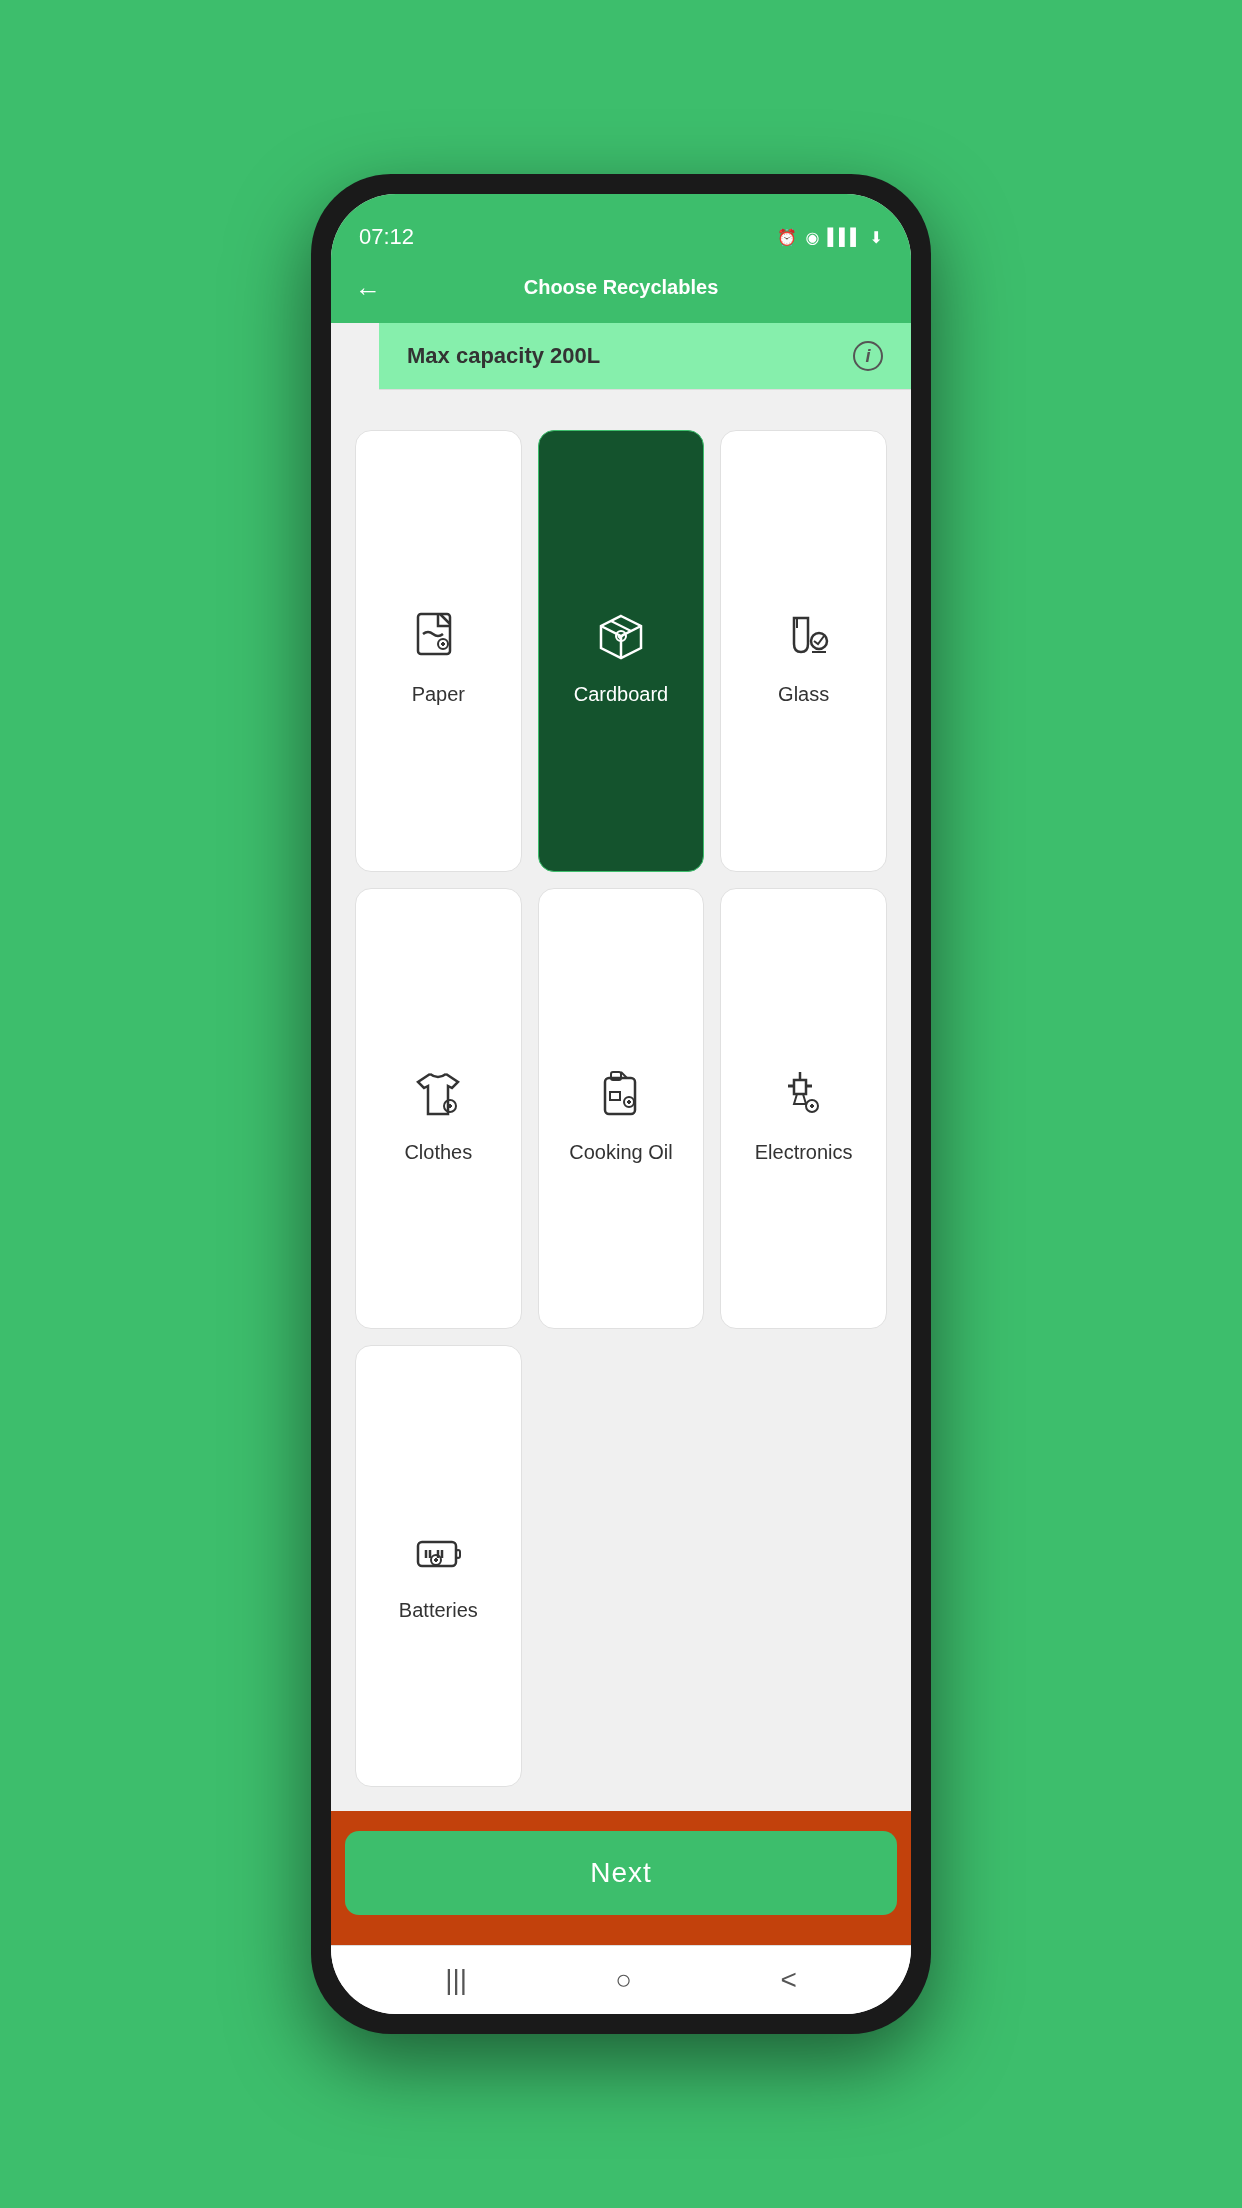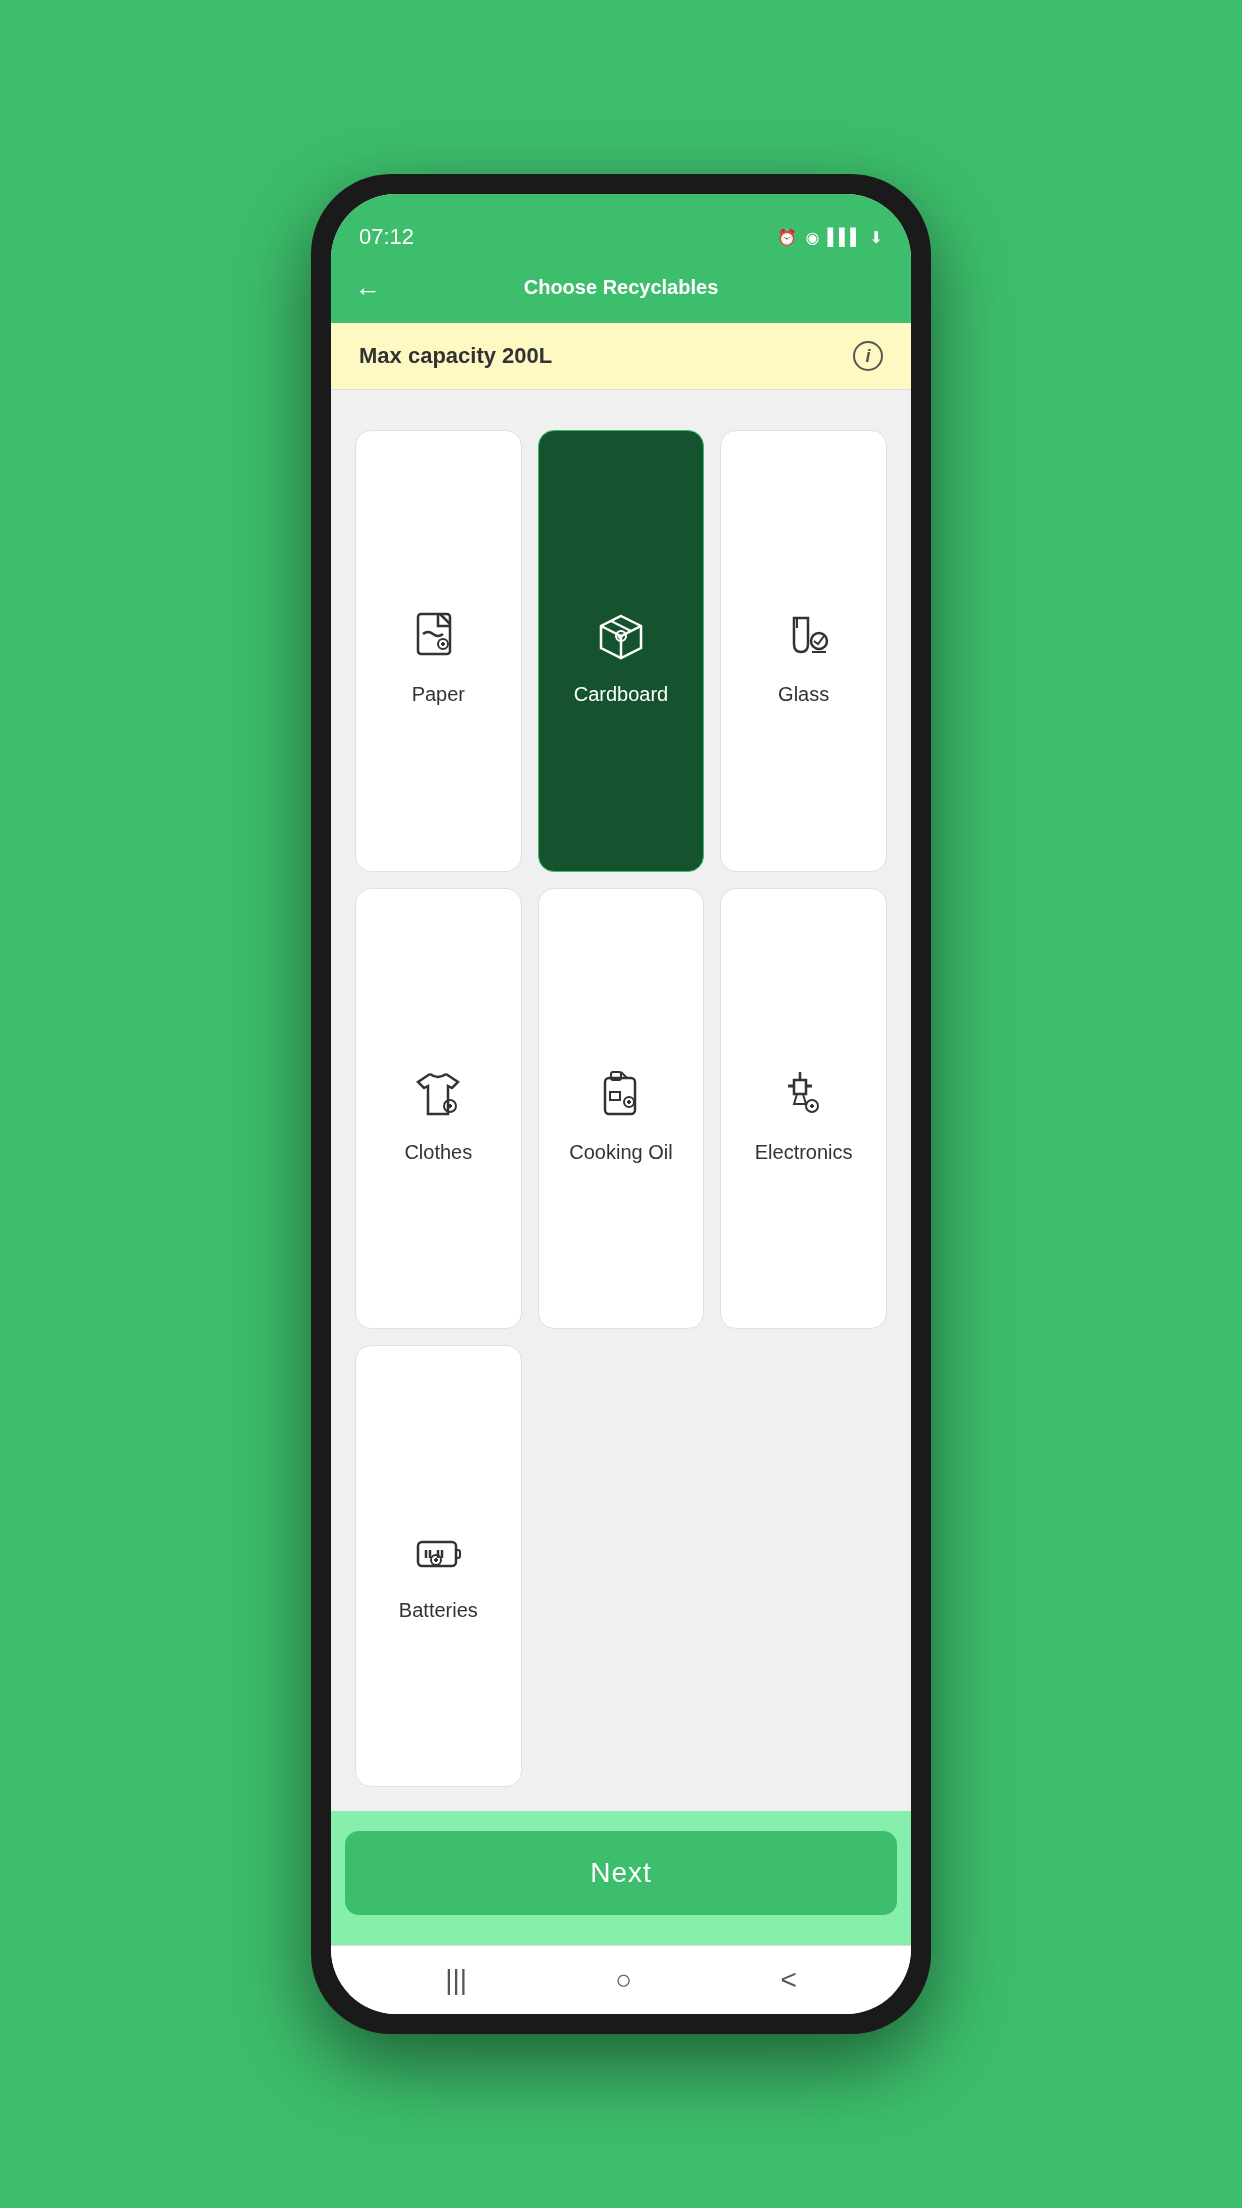--- a/index.html
+++ b/index.html
@@ -78,27 +78,28 @@
     }
 
     .top-title {
       color: white;
       font-size: 20px;
       font-weight: bold;
     }
 
     
     .capacity-bar {
-      background: #fef9c3;
+      background: #86efac;
       display: flex;
       align-items: center;
       justify-content: space-between;
       padding: 18px 28px;
       flex-shrink: 0;
       border-bottom: 1px solid #ddd;
+      margin-left: 48px;
     }
 
     .capacity-text {
       font-size: 22px;
       font-weight: bold;
       color: #333;
     }
 
     .info-icon {
       width: 30px;
@@ -173,21 +174,21 @@
 
     .item-label {
       font-size: 20px;
       color: #333;
       text-align: center;
       font-weight: 400;
     }
 
     
     .bottom-area {
-      background: #86efac;
+      background: #c2410c;
       padding: 20px 14px 30px;
       flex-shrink: 0;
     }
 
     .next-button {
       width: 100%;
       background: #3dbe6c;
       color: white;
       border: none;
       border-radius: 14px;

